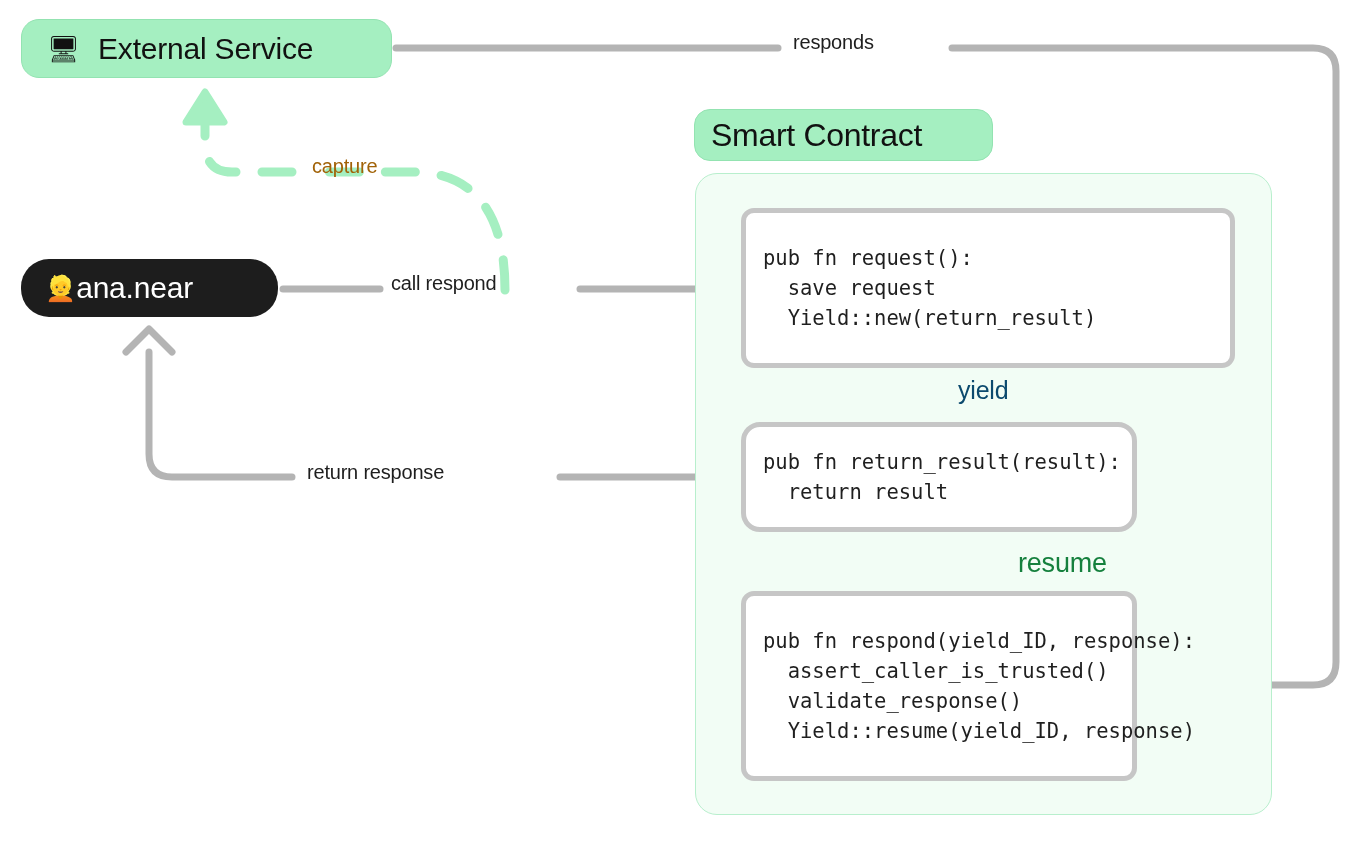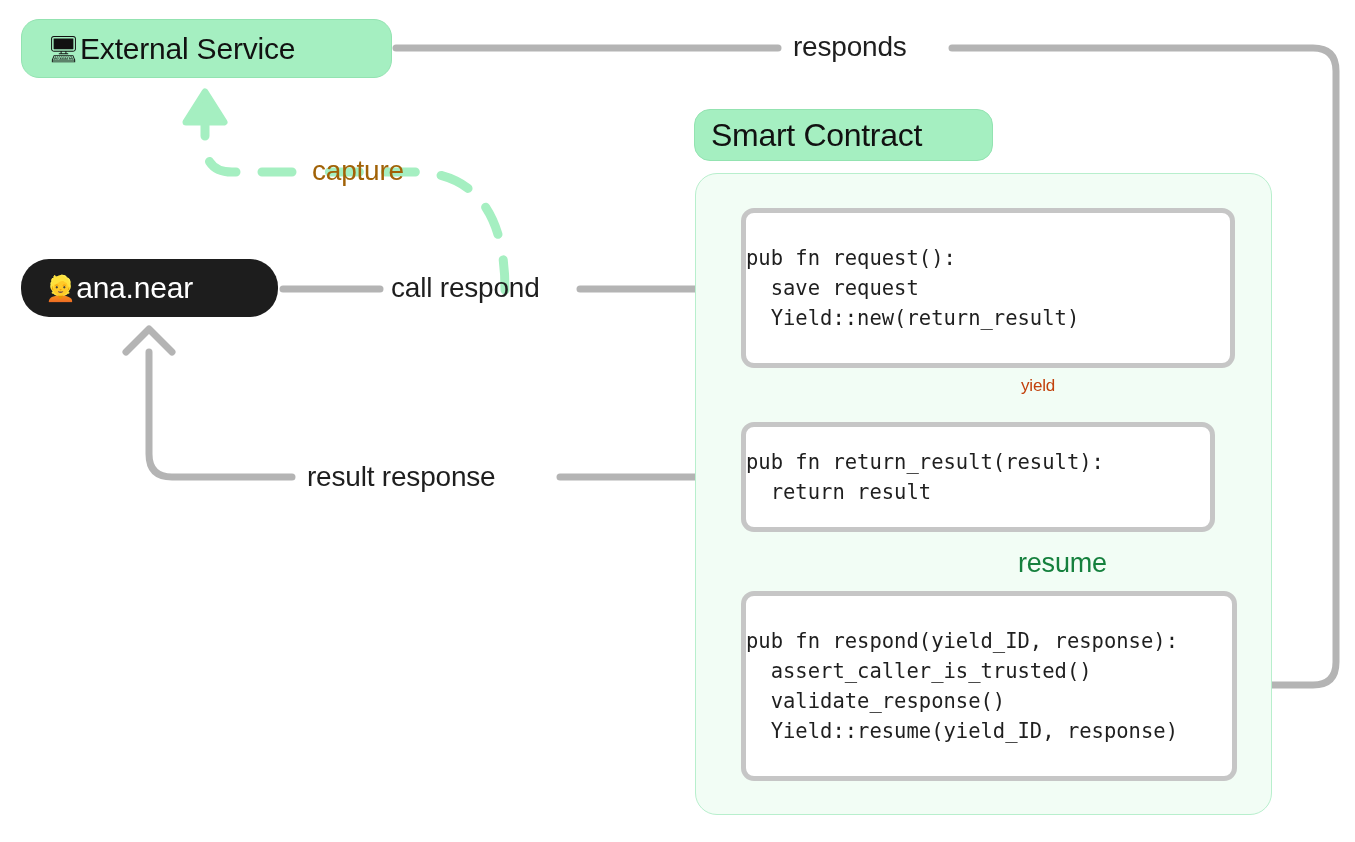--- a/index.html
+++ b/index.html
@@ -47,21 +47,21 @@
   }
   #external-service {
     left: 21px;
     top: 19px;
     width: 371px;
     height: 59px;
     border-radius: 18px;
     padding-left: 25px;
     font-size: 30px;
   }
-  #external-service .pill-label { letter-spacing: -0.2px; }
+  #external-service .pill-label { margin-left: 18px; letter-spacing: -0.2px; }
   #smart-contract {
     left: 694px;
     top: 109px;
     width: 299px;
     height: 52px;
     border-radius: 16px;
     padding-left: 16px;
     font-size: 32px;
     letter-spacing: -0.3px;
   }
@@ -102,42 +102,43 @@
     border: 5px solid #c6c6c6;
     border-radius: 13px;
     font-family: "DejaVu Sans Mono", "Liberation Mono", monospace;
     font-size: 20.5px;
     line-height: 30px;
     color: #1f1f1f;
     white-space: pre;
     display: flex;
     flex-direction: column;
     justify-content: center;
+    padding-left: 17px;
     letter-spacing: 0px;
   }
   #code-request { left: 741px; top: 208px;  width: 494px; height: 160px; }
-  #code-return   { left: 741px; top: 422px; width: 474px; height: 110px; }
-  #code-respond  { left: 741px; top: 591px; width: 496px; height: 190px; }
+  #code-return   { left: 741px; top: 422px; width: 396px; height: 110px; border-radius: 19px; }
+  #code-respond  { left: 741px; top: 591px; width: 396px; height: 190px; }
 
   
   .edge-label {
     position: absolute;
-    font-size: 28px;
+    font-size: 20px;
     color: #1e1e1e;
     white-space: nowrap;
     letter-spacing: -0.2px;
   }
   #label-responds { left: 793px; top: 31px; }
   #label-capture  { left: 312px; top: 155px; color: #a16207; }
   #label-call-request { left: 391px; top: 272px; }
   #label-return-response { left: 307px; top: 461px; }
   #label-yield {
-    left: 1021px; top: 376px;
-    font-size: 17px;
-    color: #c2410c;
+    left: 958px; top: 376px;
+    font-size: 25px;
+    color: #0c4a6e;
   }
   #label-resume {
     left: 1018px; top: 548px;
     font-size: 27px;
     color: #15803d;
   }
 </style>
 </head>
 <body>
 
@@ -203,17 +204,17 @@
   return result</div>
 
   <div class="code-box" id="code-respond">pub fn respond(yield_ID, response):
   assert_caller_is_trusted()
   validate_response()
   Yield::resume(yield_ID, response)</div>
 
   <div class="edge-label" id="label-responds">responds</div>
   <div class="edge-label" id="label-capture">capture</div>
   <div class="edge-label" id="label-call-request">call respond</div>
-  <div class="edge-label" id="label-return-response">result response</div>
+  <div class="edge-label" id="label-return-response">return response</div>
   <div class="edge-label" id="label-yield">yield</div>
   <div class="edge-label" id="label-resume">resume</div>
 
 </div>
 
 </body></html>

